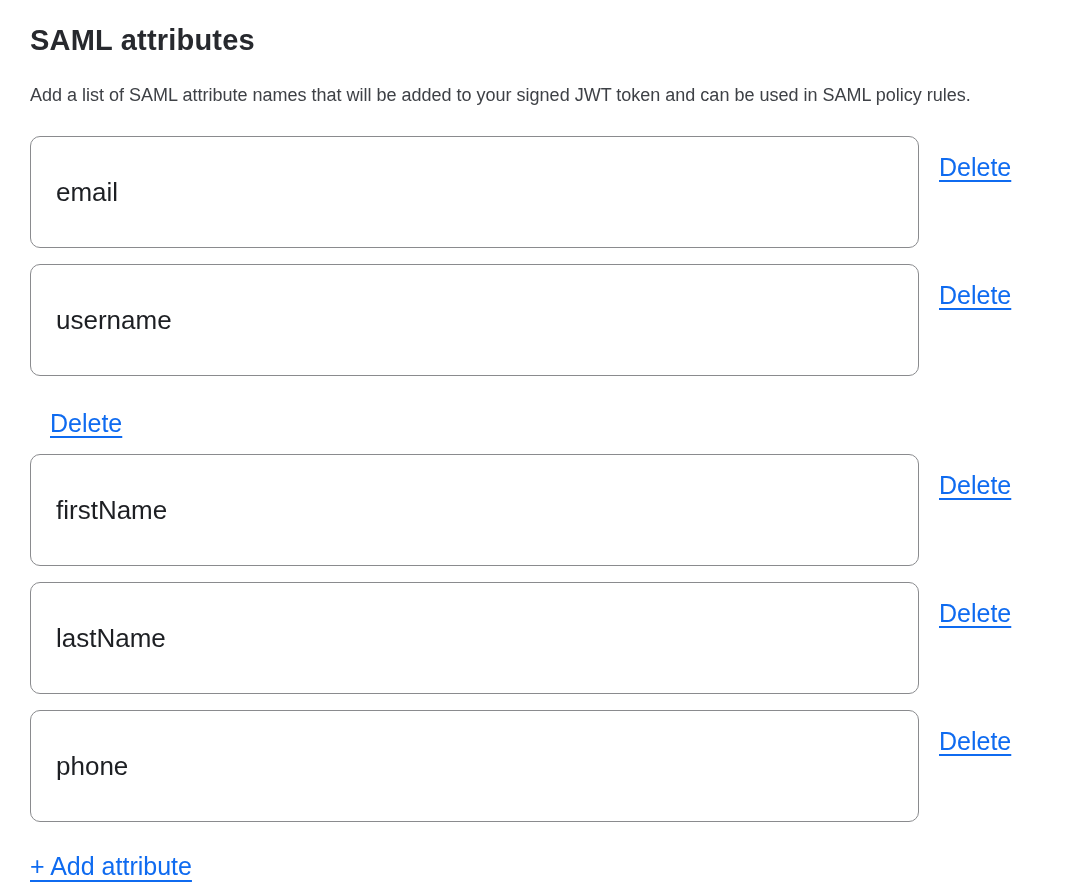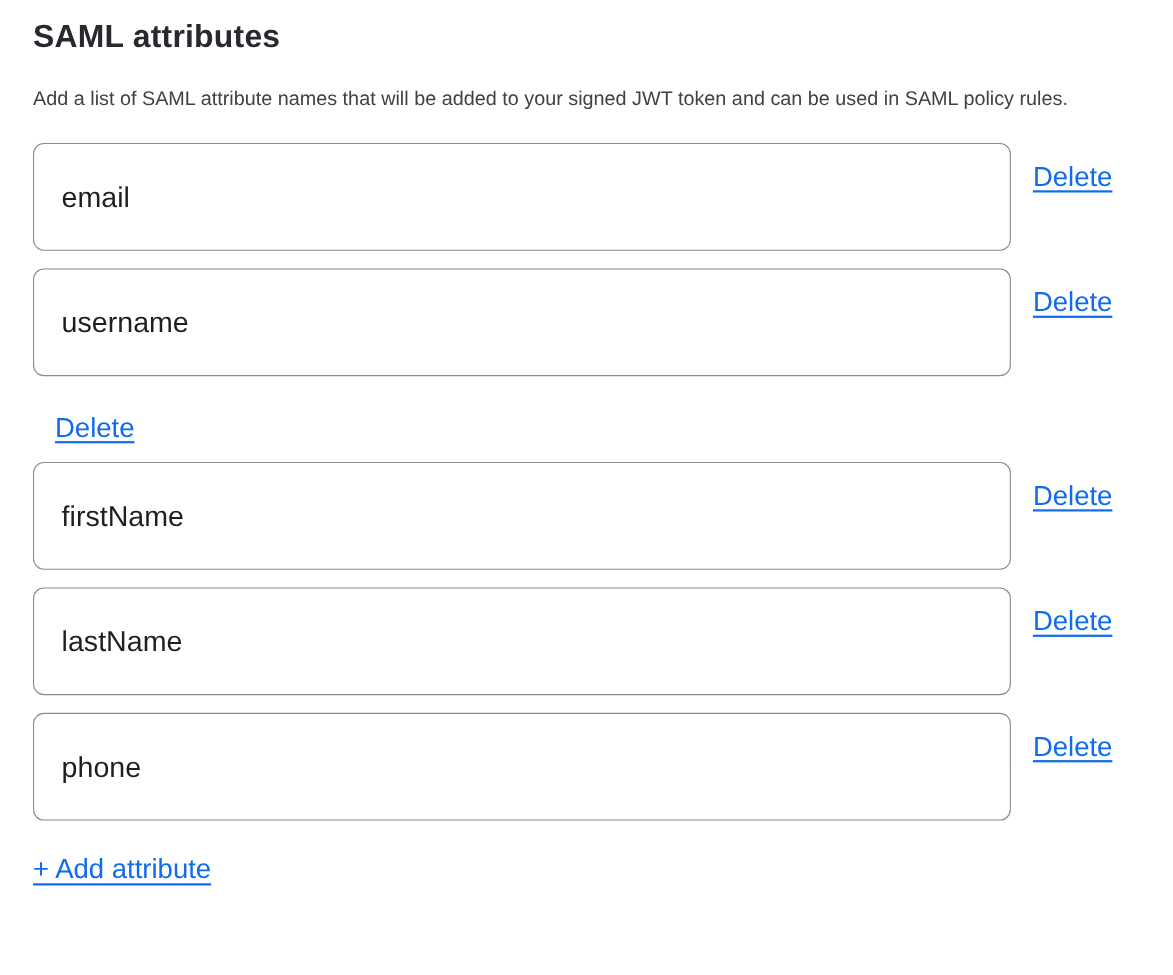--- a/index.html
+++ b/index.html
@@ -7,21 +7,21 @@
     padding: 0;
   }
   body {
     width: 1066px;
     height: 886px;
     background: var(--background, #ffffff);
     font-family: "Liberation Sans", "DejaVu Sans", sans-serif;
     overflow: hidden;
   }
   .section {
-    padding: 18px 30px 0 30px;
+    padding: 24px 30px 0 30px;
   }
   .section-title {
     margin: 0;
     font-size: 29px;
     line-height: 1.15;
     font-weight: 700;
     letter-spacing: 0.2px;
     color: var(--heading-text, #27292e);
   }
   .section-desc {
@@ -32,21 +32,21 @@
     color: var(--body-text, #3e4146);
   }
   .attr-row {
     display: flex;
     align-items: flex-start;
     margin-bottom: 16px;
   }
   .attr-input {
     box-sizing: border-box;
     width: 889px;
-    height: 98px;
+    height: 112px;
     padding: 0 24px 0 25px;
     border: 1.5px solid var(--input-border, #8a8b8e);
     border-radius: 10px;
     background: #ffffff;
     font-family: inherit;
     font-size: 26px;
     color: var(--input-text, #1d1f23);
     outline: none;
   }
   a.delete-link {

